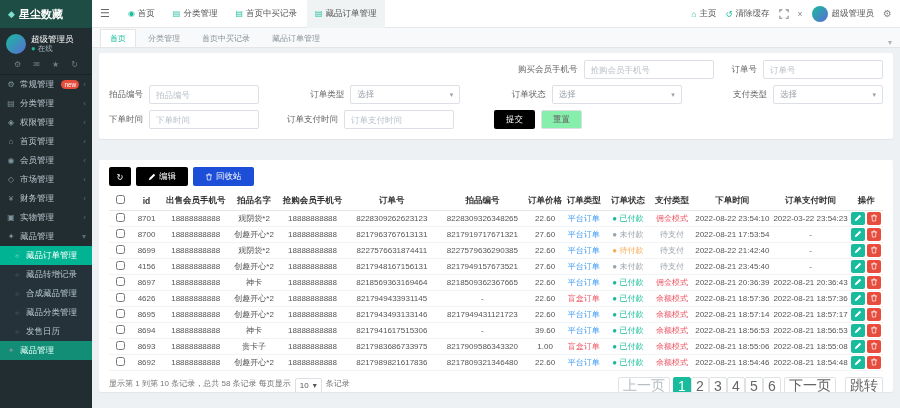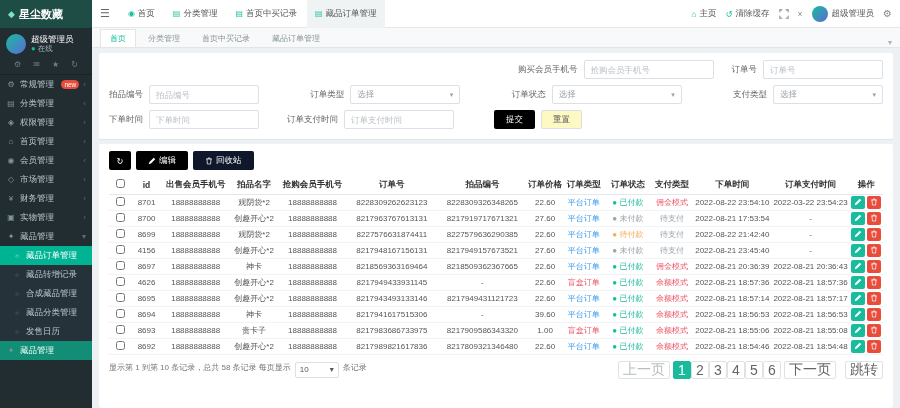--- a/index.html
+++ b/index.html
@@ -42,51 +42,51 @@
   .nav-ic-btn{color:#888;cursor:pointer;display:flex;align-items:center}
   .nav-user{display:flex;align-items:center;gap:4px;cursor:pointer}
   .nav-user .avatar{width:16px;height:16px}
   .gear{color:#888;font-size:10px;cursor:pointer}
   
   .tabstrip{height:20px;background:#f7f9fa;border-bottom:1px solid #e5e5e5;display:flex;align-items:flex-end;padding:0 8px;gap:2px;flex-shrink:0}
   .chip{font-size:8px;color:#8a9499;padding:3px 9px;cursor:pointer;border:1px solid transparent;border-bottom:none;white-space:nowrap}
   .chip.active{background:#fff;color:#18bc9c;border-color:#e5e5e5}
   .strip-caret{margin-left:auto;color:#aab3b8;font-size:8px;cursor:pointer}
   
-  .card{background:#fff;border-radius:2px;box-shadow:0 1px 1px rgba(0,0,0,.05);margin:5px 7px 0 7px}
+  .card{background:#fff;border-radius:2px;box-shadow:0 1px 1px rgba(0,0,0,.05);margin:5px 7px 16px 7px}
   .filter-card{padding:7px 10px 4px 10px;flex-shrink:0}
   .f-row{display:flex;align-items:center;margin-bottom:6px}
   .f-row.r-end{justify-content:flex-end}
   .f-row.r-between{justify-content:space-between}
   .field{display:flex;align-items:center}
   .field label{color:#666;margin-right:6px;white-space:nowrap;font-size:8.5px}
   .input,.select{height:19px;border:1px solid #dcdfe6;border-radius:2px;background:#fff;font-size:8.5px;padding:0 6px;color:#333}
   .input::placeholder{color:#bcc2c8}
   .select{display:flex;align-items:center;justify-content:space-between;color:#9aa1a8;cursor:pointer}
   .select .caret{font-size:7px;color:#9aa1a8;margin-left:6px}
   .w110{width:110px}.w120{width:120px}.w130{width:130px}
   .btn{height:19px;border:1px solid transparent;border-radius:2px;font-size:8.5px;padding:0 11px;cursor:pointer;display:inline-flex;align-items:center;gap:3px;font-family:inherit}
   .btn-teal{background:#000000;color:#fff}
-  .btn-plain{background:#fef9c3;border-color:#dcdfe6;color:#666}
-  .btn-red{background:#0f172a;color:#fff}
+  .btn-plain{background:#86efac;border-color:#dcdfe6;color:#666}
+  .btn-red{background:#1d4ed8;color:#fff}
   .btn-sq{width:22px;padding:0;justify-content:center}
   
   .table-card{flex:1;display:flex;flex-direction:column;padding:7px 10px;overflow:hidden}
   .toolbar{display:flex;gap:5px;margin-bottom:6px}
   table{width:100%;border-collapse:collapse;table-layout:fixed}
   th{font-size:8.5px;font-weight:bold;color:#333;height:18px;border-bottom:1px solid #e4e8ea;white-space:nowrap;overflow:hidden}
   td{font-size:8px;color:#555;height:16px;border-bottom:1px solid #f1f3f4;text-align:center;white-space:nowrap;overflow:hidden;text-overflow:ellipsis}
   .c-blue{color:#3d9cf5}.c-red{color:#ed5565}.c-green{color:#18bc9c}.c-gray{color:#9aa4ab}.c-orange{color:#f8ac59}
   .ops .op{width:14px;height:13px;border:none;border-radius:2px;margin:0 1px;cursor:pointer;display:inline-flex;align-items:center;justify-content:center;padding:0}
   .op-edit{background:#18bc9c}.op-del{background:#e74c3c}
   input[type=checkbox]{width:9px;height:9px}
   
   .tfoot{display:flex;align-items:center;justify-content:space-between;margin-top:6px;font-size:8px;color:#777}
   .summary{display:flex;align-items:flex-start;gap:4px;white-space:nowrap}
-  .pgsize{border:1px solid #dcdfe6;border-radius:2px;height:16px;padding:0 4px;display:flex;align-items:center;gap:21px;color:#555;cursor:pointer}
+  .pgsize{border:1px solid #dcdfe6;border-radius:2px;height:16px;padding:0 4px;display:flex;align-items:center;gap:4px;color:#555;cursor:pointer}
   .pager{display:flex;align-items:center;gap:3px}
   .pg{min-width:18px;height:18px;border:1px solid #dfe3e6;background:#fff;border-radius:2px;font-size:14px;color:#666;cursor:pointer;display:inline-flex;align-items:center;justify-content:center;padding:0 4px;font-family:inherit}
   .pg.active{background:#18bc9c;border-color:#18bc9c;color:#fff}
   .pg.dim{color:#b7bec3}
   .jump{margin-left:6px}
 </style>
 </head>
 <body>
 
 <div class="app">

